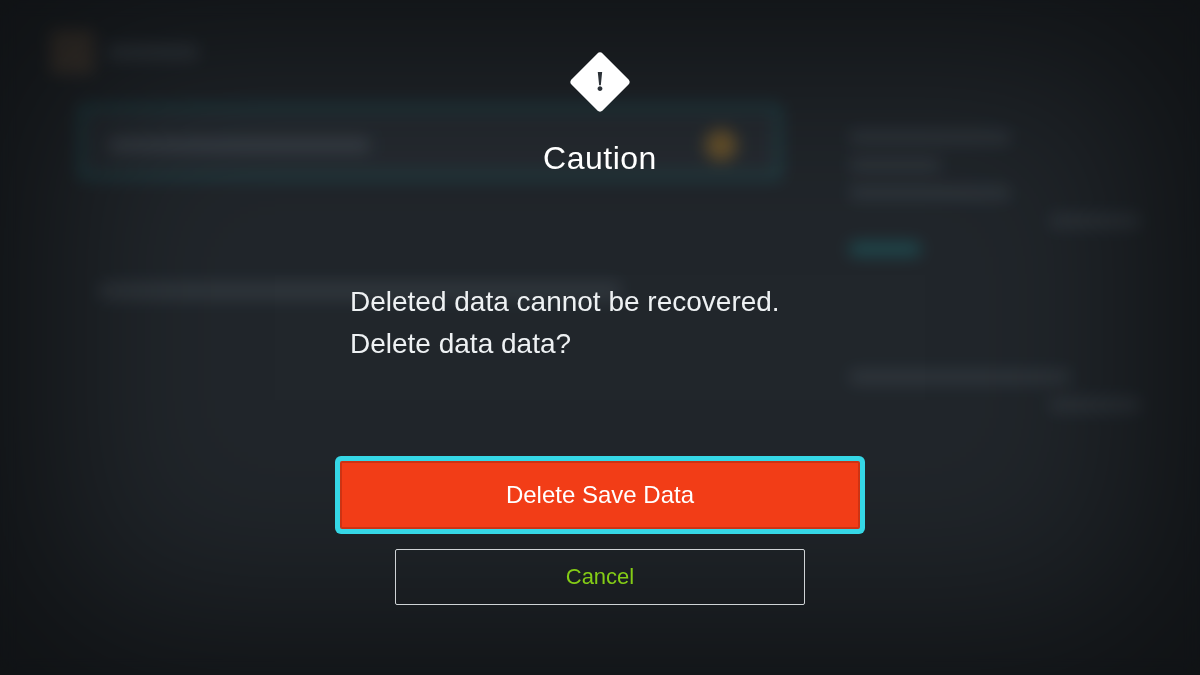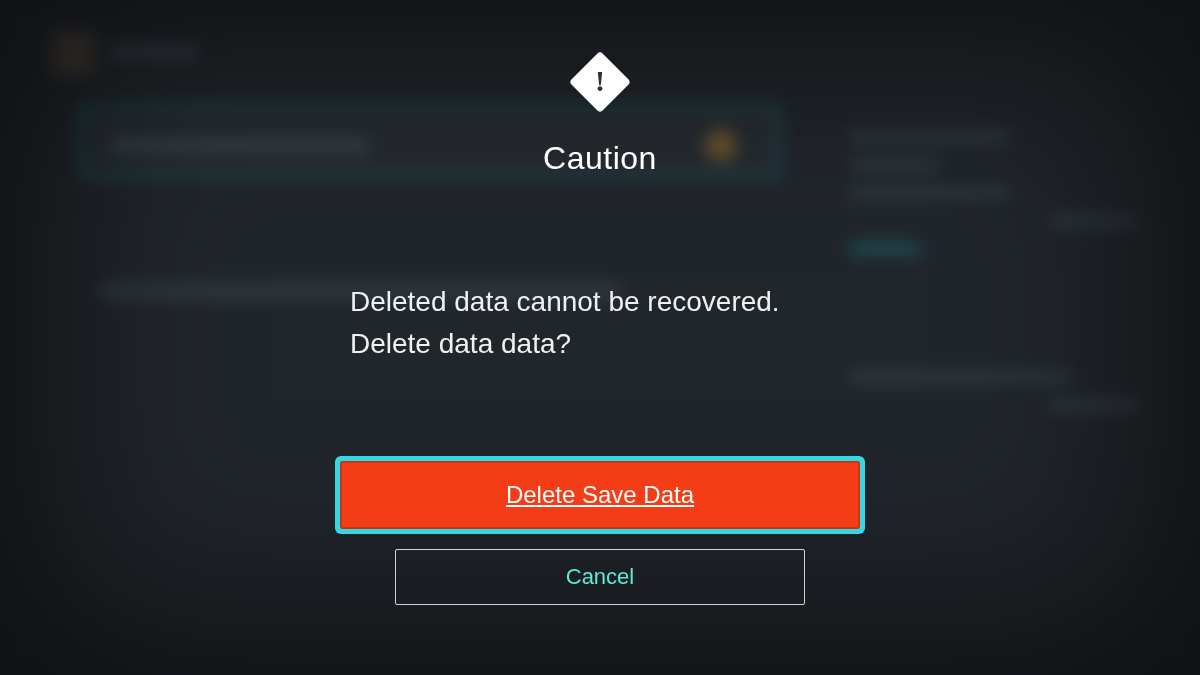--- a/index.html
+++ b/index.html
@@ -174,27 +174,26 @@
       justify-content: center;
       font-size: 24px;
       border-radius: 2px;
       cursor: pointer;
       user-select: none;
     }
     .btn-primary {
       background: #f23d17;
       color: #ffffff;
       box-shadow: 0 0 0 5px #35d7e6, inset 0 0 0 2px rgba(0,0,0,0.15);
-      text-decoration: underline;
     }
     .btn-secondary {
       width: 410px;
       height: 56px;
       background: transparent;
-      color: #5eead4;
+      color: #84cc16;
       border: 1.5px solid #cfd3d6;
       font-size: 22px;
     }
   </style>
 </head>
 <body>
 
 <div class="bg-layer">
   <div class="bg-header">
     <div class="bg-avatar"></div>

